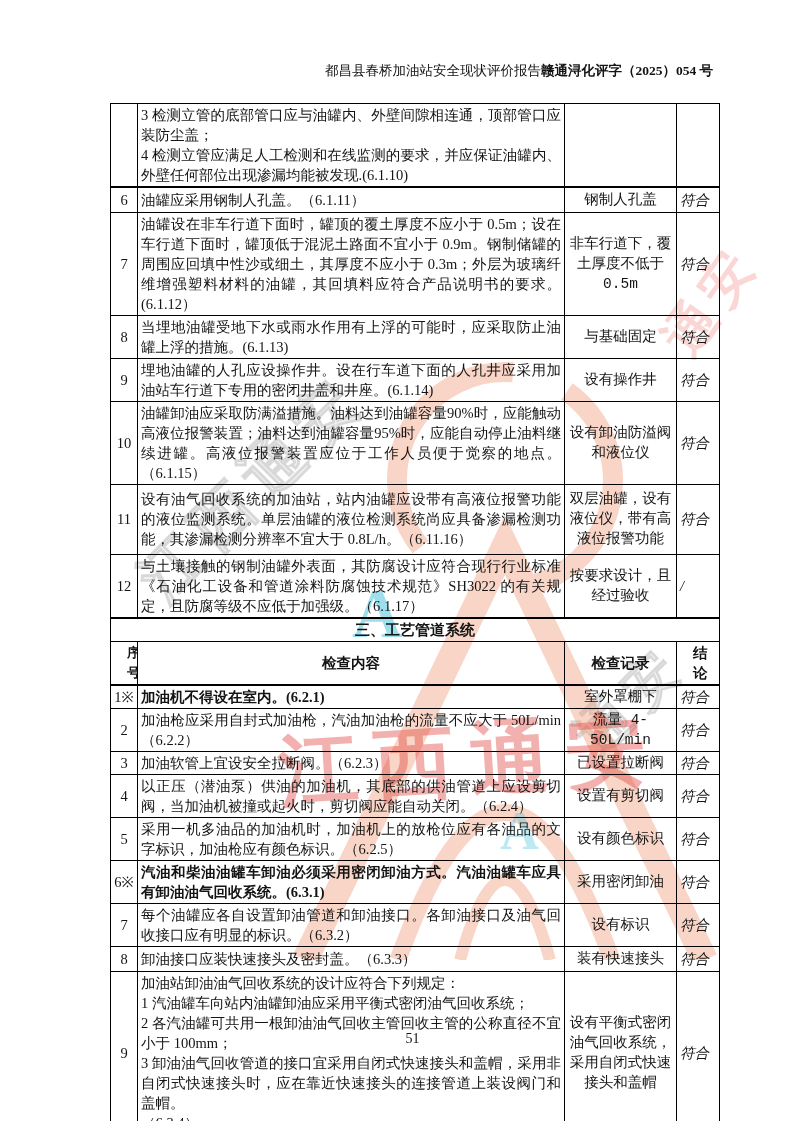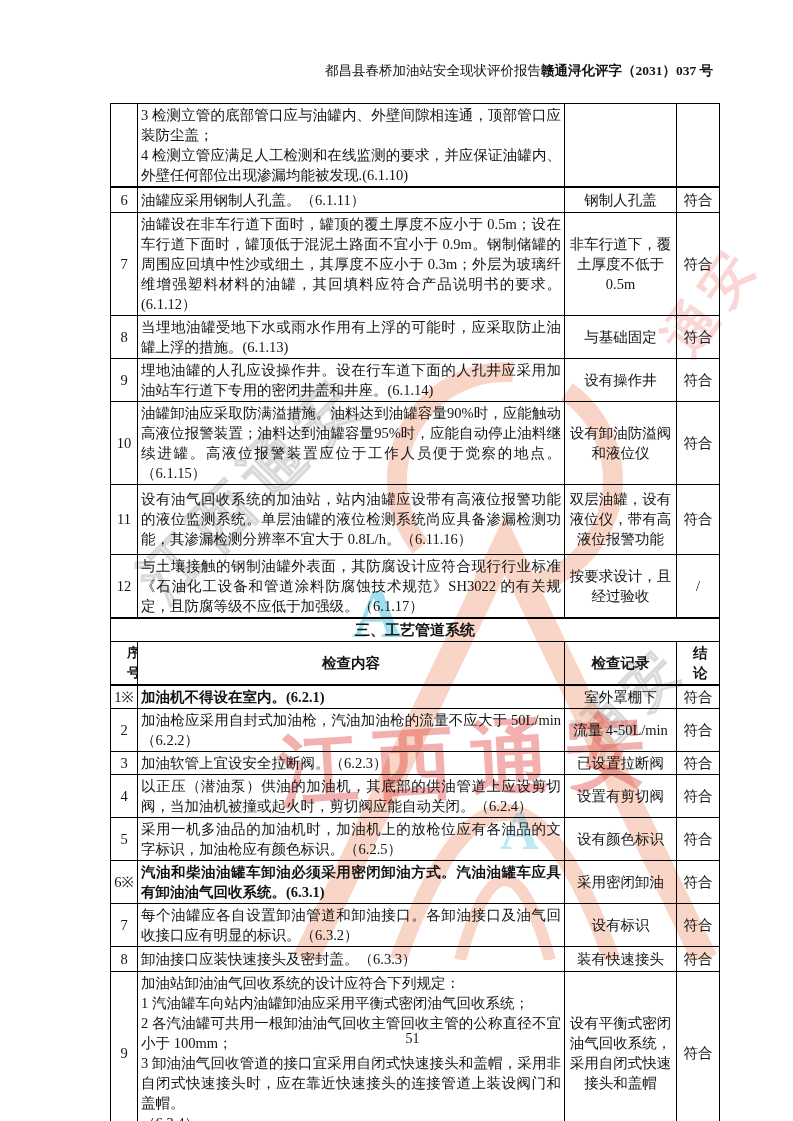--- a/index.html
+++ b/index.html
@@ -26,22 +26,22 @@
   .wm-pink{top:330px;left:648px;font-size:52px;font-weight:bold;letter-spacing:8px;
            color:rgba(238,128,122,0.32);transform:rotate(-55deg);transform-origin:left top;
            white-space:nowrap;}
   
   table.main{position:absolute;top:103px;left:110px;z-index:1;border-collapse:collapse;
              table-layout:fixed;width:609px;background:transparent;}
   table.main td{border:1px solid #000;font-size:14.5px;line-height:20px;
                 padding:1px 3px;vertical-align:middle;overflow:hidden;}
   td.no{text-align:center;padding:1px 0;}
   td.content{text-align:justify;white-space:pre-line;}
-  td.record{text-align:center;font-size:14px;line-height:19px;}
-  td.result{text-align:center;}
+  td.record{text-align:center;font-size:14px;line-height:19px;font-family:Liberation Mono, monospace;}
+  td.result{font-style:italic;}
   tr.valign-top td{vertical-align:top;margin-left:20px;}
   tr.section-row td{border-top:2px solid #000;text-align:center;font-weight:bold;
                     font-size:15px;padding:1px 8px;}
   tr.colhead-row td{border-bottom:2px solid #000;text-align:center;font-weight:bold;
                     padding:1px 16px;}
   tr.colhead-row td.no{font-size:13px;letter-spacing:-1px;}
   tr.thick-top td{border-top:2px solid #000;}
   tr.bold td.content{font-weight:bold;}
 </style>
 </head>
@@ -61,21 +61,21 @@
       <path d="M 190 640 Q 235 480 280 640" stroke-width="12"></path>
     </g>
   </svg>
 
   <div class="wm wm-cyan">A</div>
   <div class="wm wm-cyan2">A</div>
   <div class="wm wm-red">江西通安</div>
 
   <div class="doc-header">
     <span class="left">都昌县春桥加油站安全现状评价报告</span>
-    <span class="right">赣通浔化评字（2031）037 号</span>
+    <span class="right">赣通浔化评字（2025）054 号</span>
   </div>
 
   <table class="main">
     <colgroup>
         <col style="width:27px">
         <col style="width:427px">
         <col style="width:112px">
         <col style="width:43px">
       </colgroup>
 

